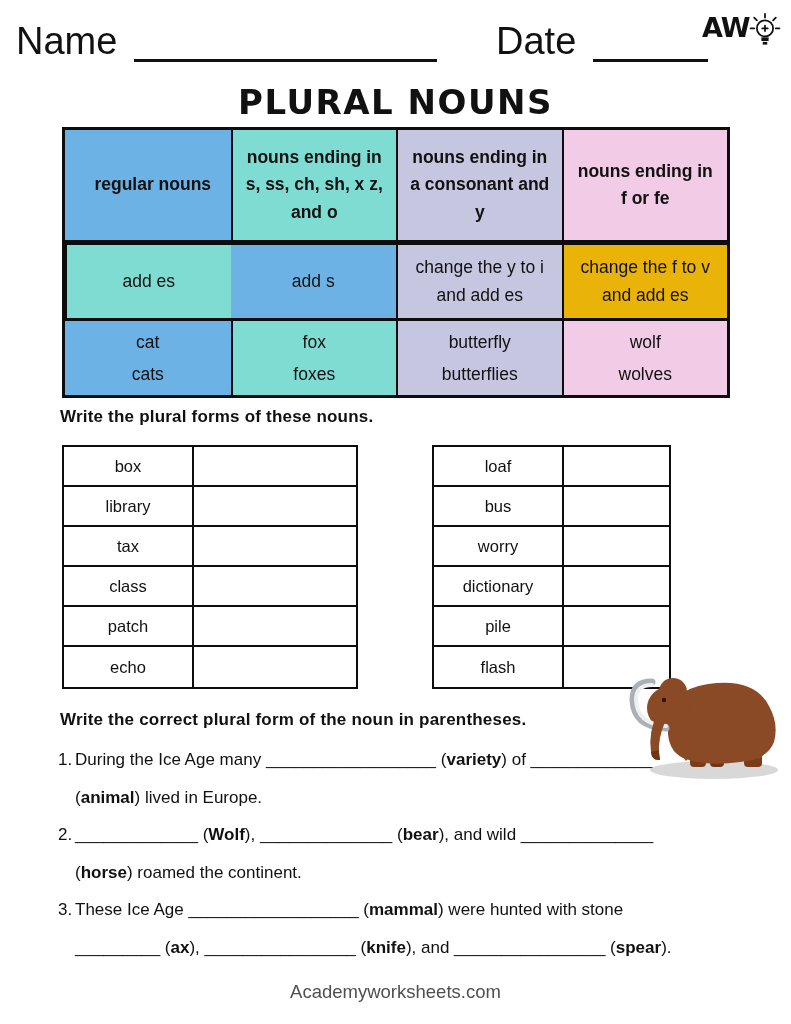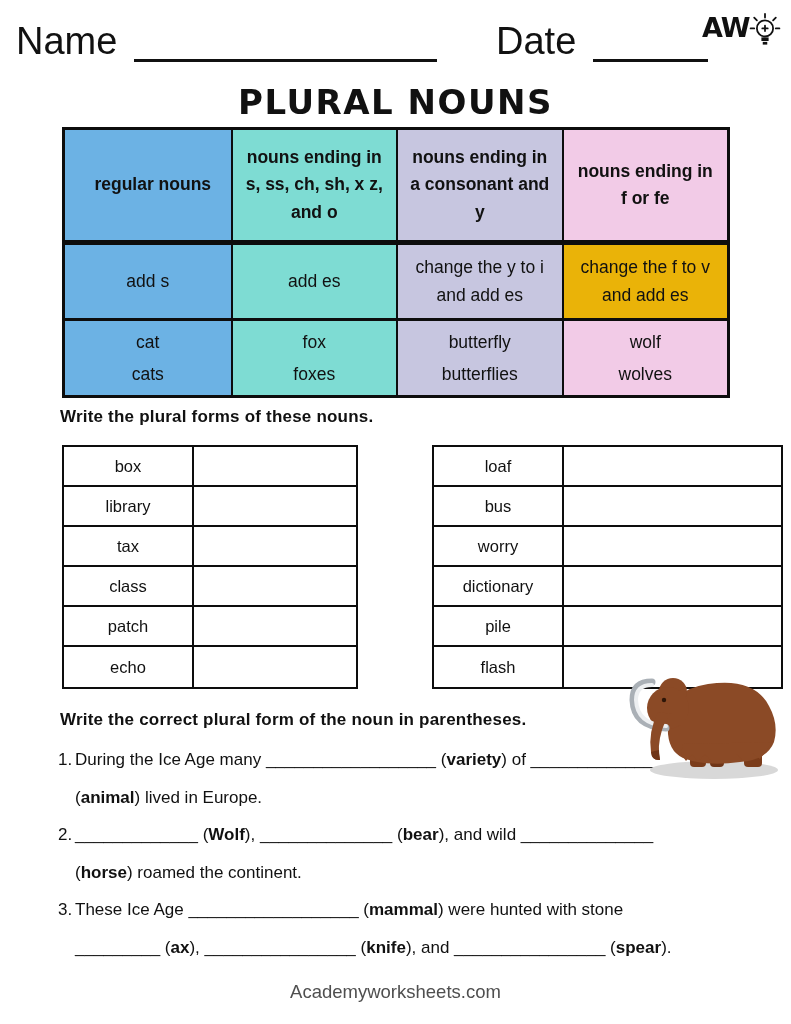--- a/index.html
+++ b/index.html
@@ -34,21 +34,21 @@
   .rt-cell.not-first { border-left:2.5px solid #0d0d0d; }
   .rt-header { font-weight:700; font-size:17.5px; line-height:1.55; padding:0 11px; border-bottom:5px solid #0d0d0d; }
   .rt-rule   { font-size:17.5px; line-height:1.55; padding:0 6px; border-bottom:3px solid #0d0d0d; }
   .rt-example{ font-size:17.5px; gap:11px; }
   
   .section-heading { position:absolute; font-size:17px; font-weight:700; letter-spacing:0.2px; }
   .h-ex1 { left:60px; top:407px; }
   .h-ex2 { left:60px; top:710px; }
   .practice-table { position:absolute; top:445px; border:2.5px solid #0d0d0d; background:#fff; }
   .pt-left  { left:62px;  width:296px; }
-  .pt-right { left:432px; width:351px; }
+  .pt-right { left:432px; width:239px; }
   .pt-row { display:grid; grid-template-columns:130px 1fr; height:40px; border-bottom:2.5px solid #0d0d0d;gap:24px; }
   .pt-row:last-child { border-bottom:none; }
   .pt-word { display:flex; align-items:center; justify-content:center; font-size:16.5px; border-right:2.5px solid #0d0d0d; }
   .pt-answer { }
   
   .sentences { position:absolute; left:58px; top:741px; width:694px; font-size:17px; line-height:37.5px; z-index:1; }
   .sent-line { padding-left:17px; white-space:nowrap; }
   .sent-num { display:inline-block; width:17px; margin-left:-17px; }
   .bold { font-weight:700; }
   .blank { letter-spacing:0; }
@@ -87,22 +87,22 @@
     </span>
   </div>
 
   <div class="title">PLURAL NOUNS</div>
 
   <div class="ref-table" id="ref-table">
       <div class="rt-cell rt-header" style="background: rgb(108, 178, 228); padding-left: 21px;">regular nouns</div>
       <div class="rt-cell rt-header not-first" style="background: rgb(126, 220, 211); text-align: center;">nouns ending in s, ss, ch, sh, x z, and o</div>
       <div class="rt-cell rt-header not-first" style="background: rgb(199, 198, 224);">nouns ending in a consonant and y</div>
       <div class="rt-cell rt-header not-first" style="background: rgb(242, 203, 231);">nouns ending in f or fe</div>
+      <div class="rt-cell rt-rule not-first" style="background: rgb(126, 220, 211);">add es</div>
       <div class="rt-cell rt-rule" style="background: rgb(108, 178, 228);">add s</div>
-      <div class="rt-cell rt-rule not-first" style="background: rgb(126, 220, 211);">add es</div>
       <div class="rt-cell rt-rule not-first" style="background: rgb(199, 198, 224);">change the y to i and add es</div>
       <div class="rt-cell rt-rule not-first" style="background: #eab308;">change the f to v and add es</div>
       <div class="rt-cell rt-example" style="background: rgb(108, 178, 228);">
         <span>cat</span>
         <span>cats</span>
       </div>
       <div class="rt-cell rt-example not-first" style="background: rgb(126, 220, 211);">
         <span>fox</span>
         <span>foxes</span>
       </div>

